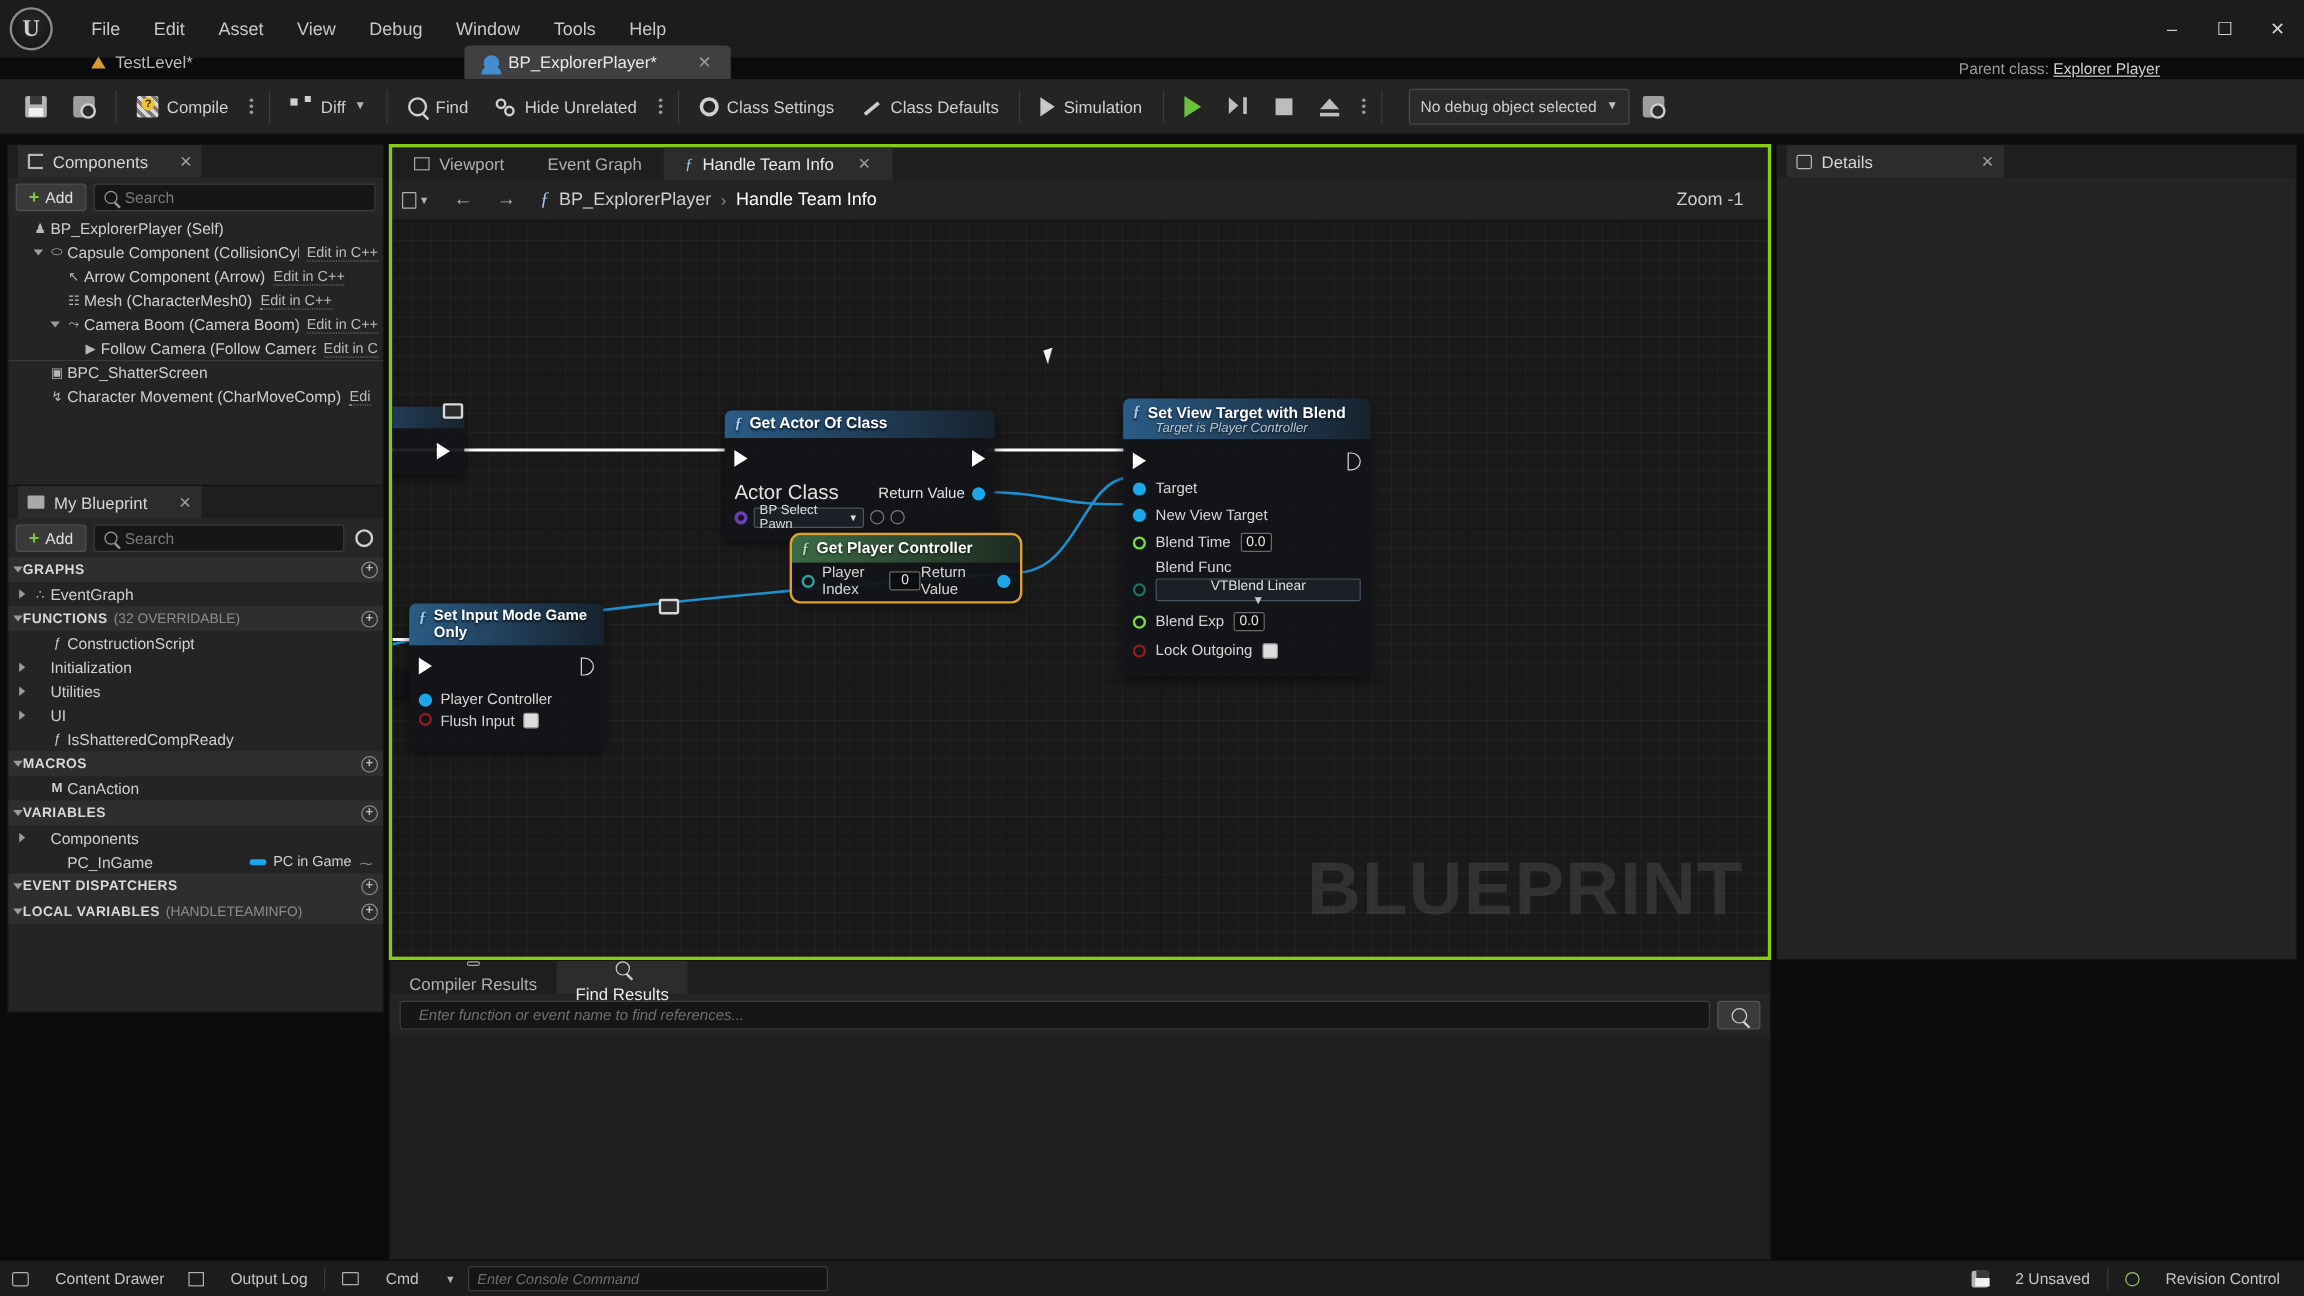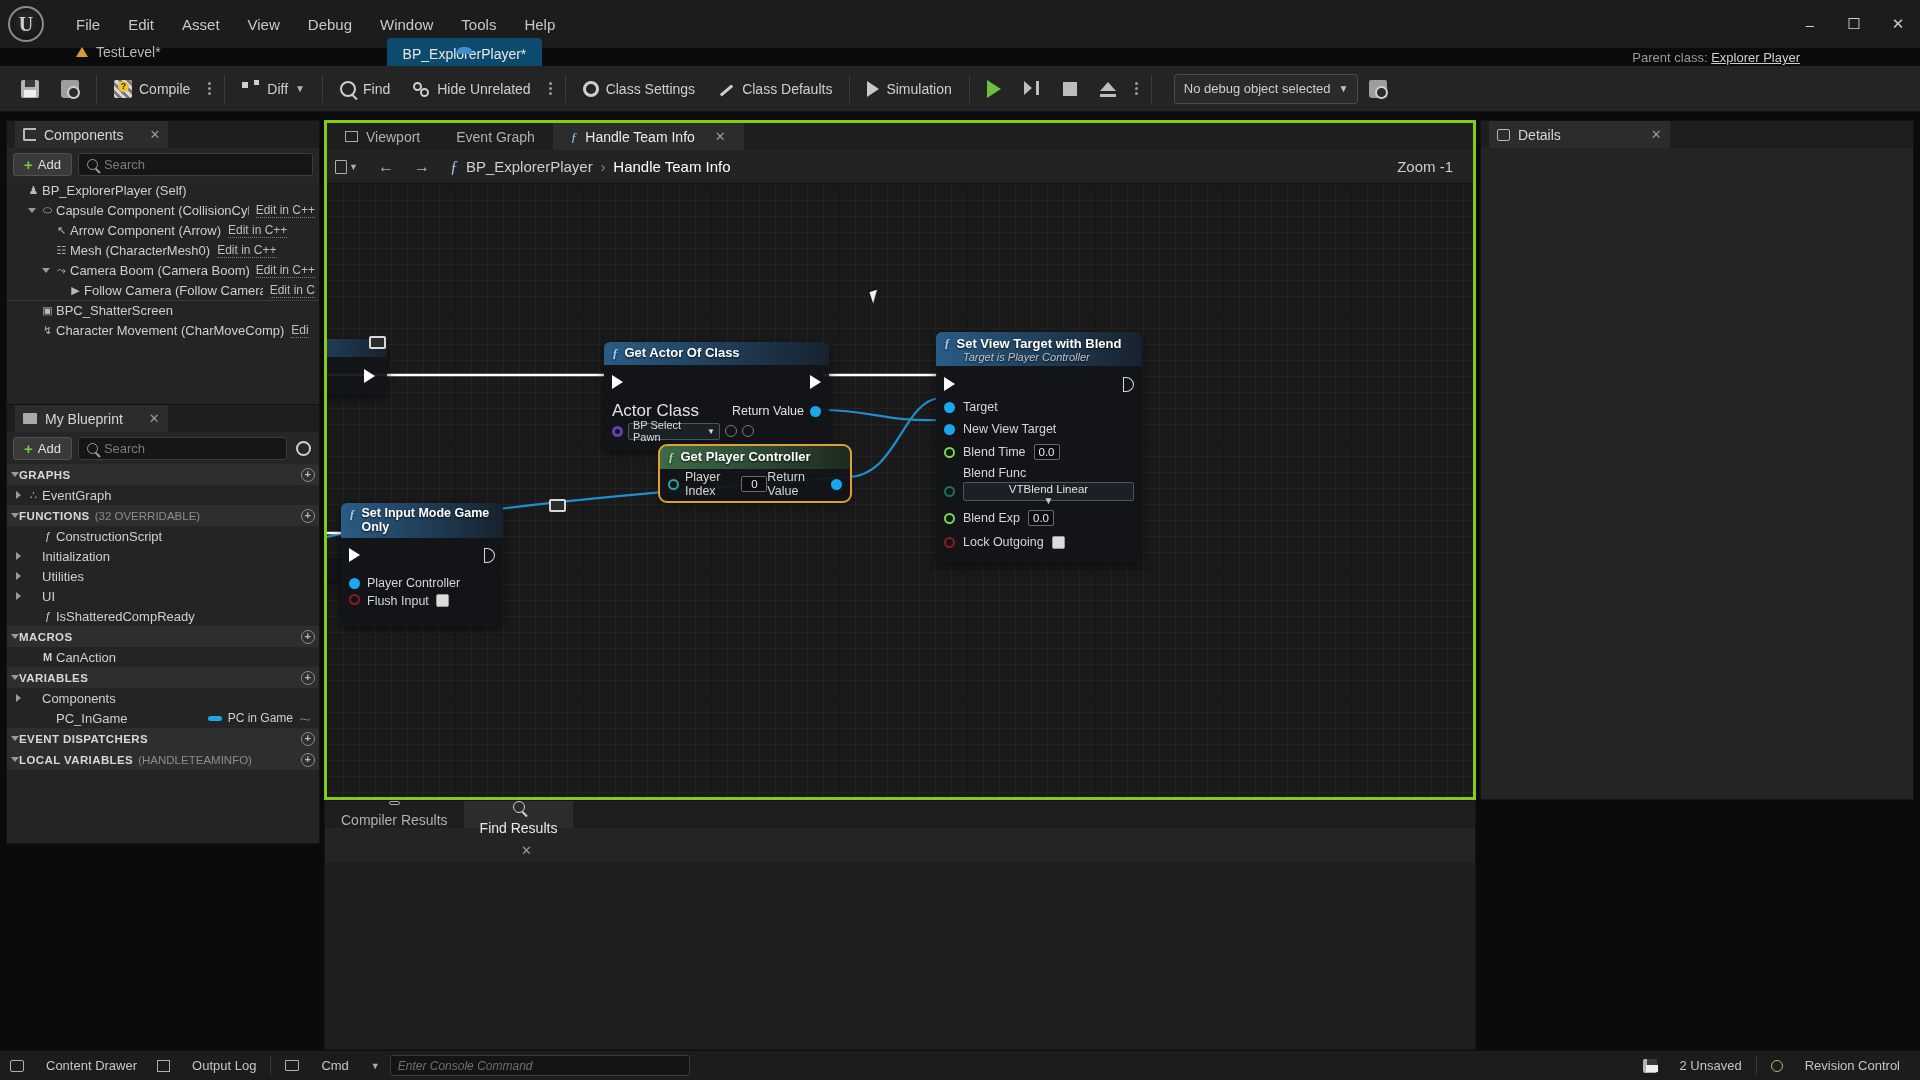--- a/index.html
+++ b/index.html
@@ -45,21 +45,21 @@
   
   .assettabs {
     position: absolute; left: 0; top: 38px; width: 1920px; height: 28px;
     display: flex; align-items: flex-end; padding-left: 60px;
   }
   .atab {
     height: 28px; display: flex; align-items: center; gap: 8px;
     padding: 0 16px; font-size: 14px; color: #b9b9b9;
     border-top-left-radius: 4px; border-top-right-radius: 4px;
   }
-  .atab.active { background: #0c4a6e; color: #e9e9e9; flex-direction: column; }
+  .atab.active { background: #404040; color: #e9e9e9; }
   .atab .tclose { margin-left: 26px; font-size: 14px; color: #9a9a9a; }
   .tri-icon {
     width: 0; height: 0; border-left: 6px solid transparent; border-right: 6px solid transparent;
     border-bottom: 10px solid #d79b34;
   }
   .person-icon {
     width: 13px; height: 13px; border-radius: 50%;
     background: #3f8fd0; position: relative;
   }
   .person-icon:after {
@@ -633,20 +633,21 @@
 
         <path d="M 493 226 C 545 226, 560 238, 612 236" stroke="#1f8fce" stroke-width="2.2" fill="none"></path>
 
         <path d="M 520 293 C 570 293, 575 218, 612 214" stroke="#1f8fce" stroke-width="2.2" fill="none"></path>
 
         <path d="M 520 293 C 440 300, 120 320, -20 358" stroke="#1f8fce" stroke-width="2.2" fill="none"></path>
 
         <path d="M -70 349 L 22 349" stroke="#ffffff" stroke-width="2.5" fill="none"></path>
       </svg>
 
+      <div class="watermark">BLUEPRINT</div>
 
       <div class="node" style="left:-70px; top:155px; width:130px;">
         <div class="node-head fn" style="height:18px"></div>
         <div class="node-body" style="height:38px;position:relative">
           <div class="prow" style="position:absolute;right:4px;top:8px">
             <span class="pin-exec"></span>
           </div>
         </div>
       </div>
       <div class="node-badge" style="position:absolute;left:42px;top:152px">
@@ -800,20 +801,29 @@
       <div class="rtab">
         <span style="display:inline-block;width:11px;height:11px;border:1.5px solid #a8a8a8;border-radius:2px"></span>
         <span>Compiler Results</span>
       </div>
       <div class="rtab active">
         <span class="ico ico-find" style="width:12px;height:12px;border-width:1.6px"></span>
         <span>Find Results</span>
         <span class="rclose">✕</span>
       </div>
     </div>
+    <div class="find-row">
+      <div class="find-input">
+        <span class="mag"></span>
+        <span>Enter function or event name to find references...</span>
+      </div>
+      <div class="find-btn">
+        <span class="ico ico-find" style="width:13px;height:13px;border-width:1.8px"></span>
+      </div>
+    </div>
     <div style="position:absolute;left:0;right:0;top:62px;bottom:0;background:#1e1e1e"></div>
   </div>
 
   <div class="statusbar">
     <div class="sb-btn">
       <span style="display:inline-block;width:14px;height:12px;border:1.5px solid #b0b0b0;border-radius:2px"></span>
       <span>Content Drawer</span>
     </div>
     <div class="sb-btn">
       <span style="display:inline-block;width:13px;height:12px;border:1.5px solid #b0b0b0"></span>

